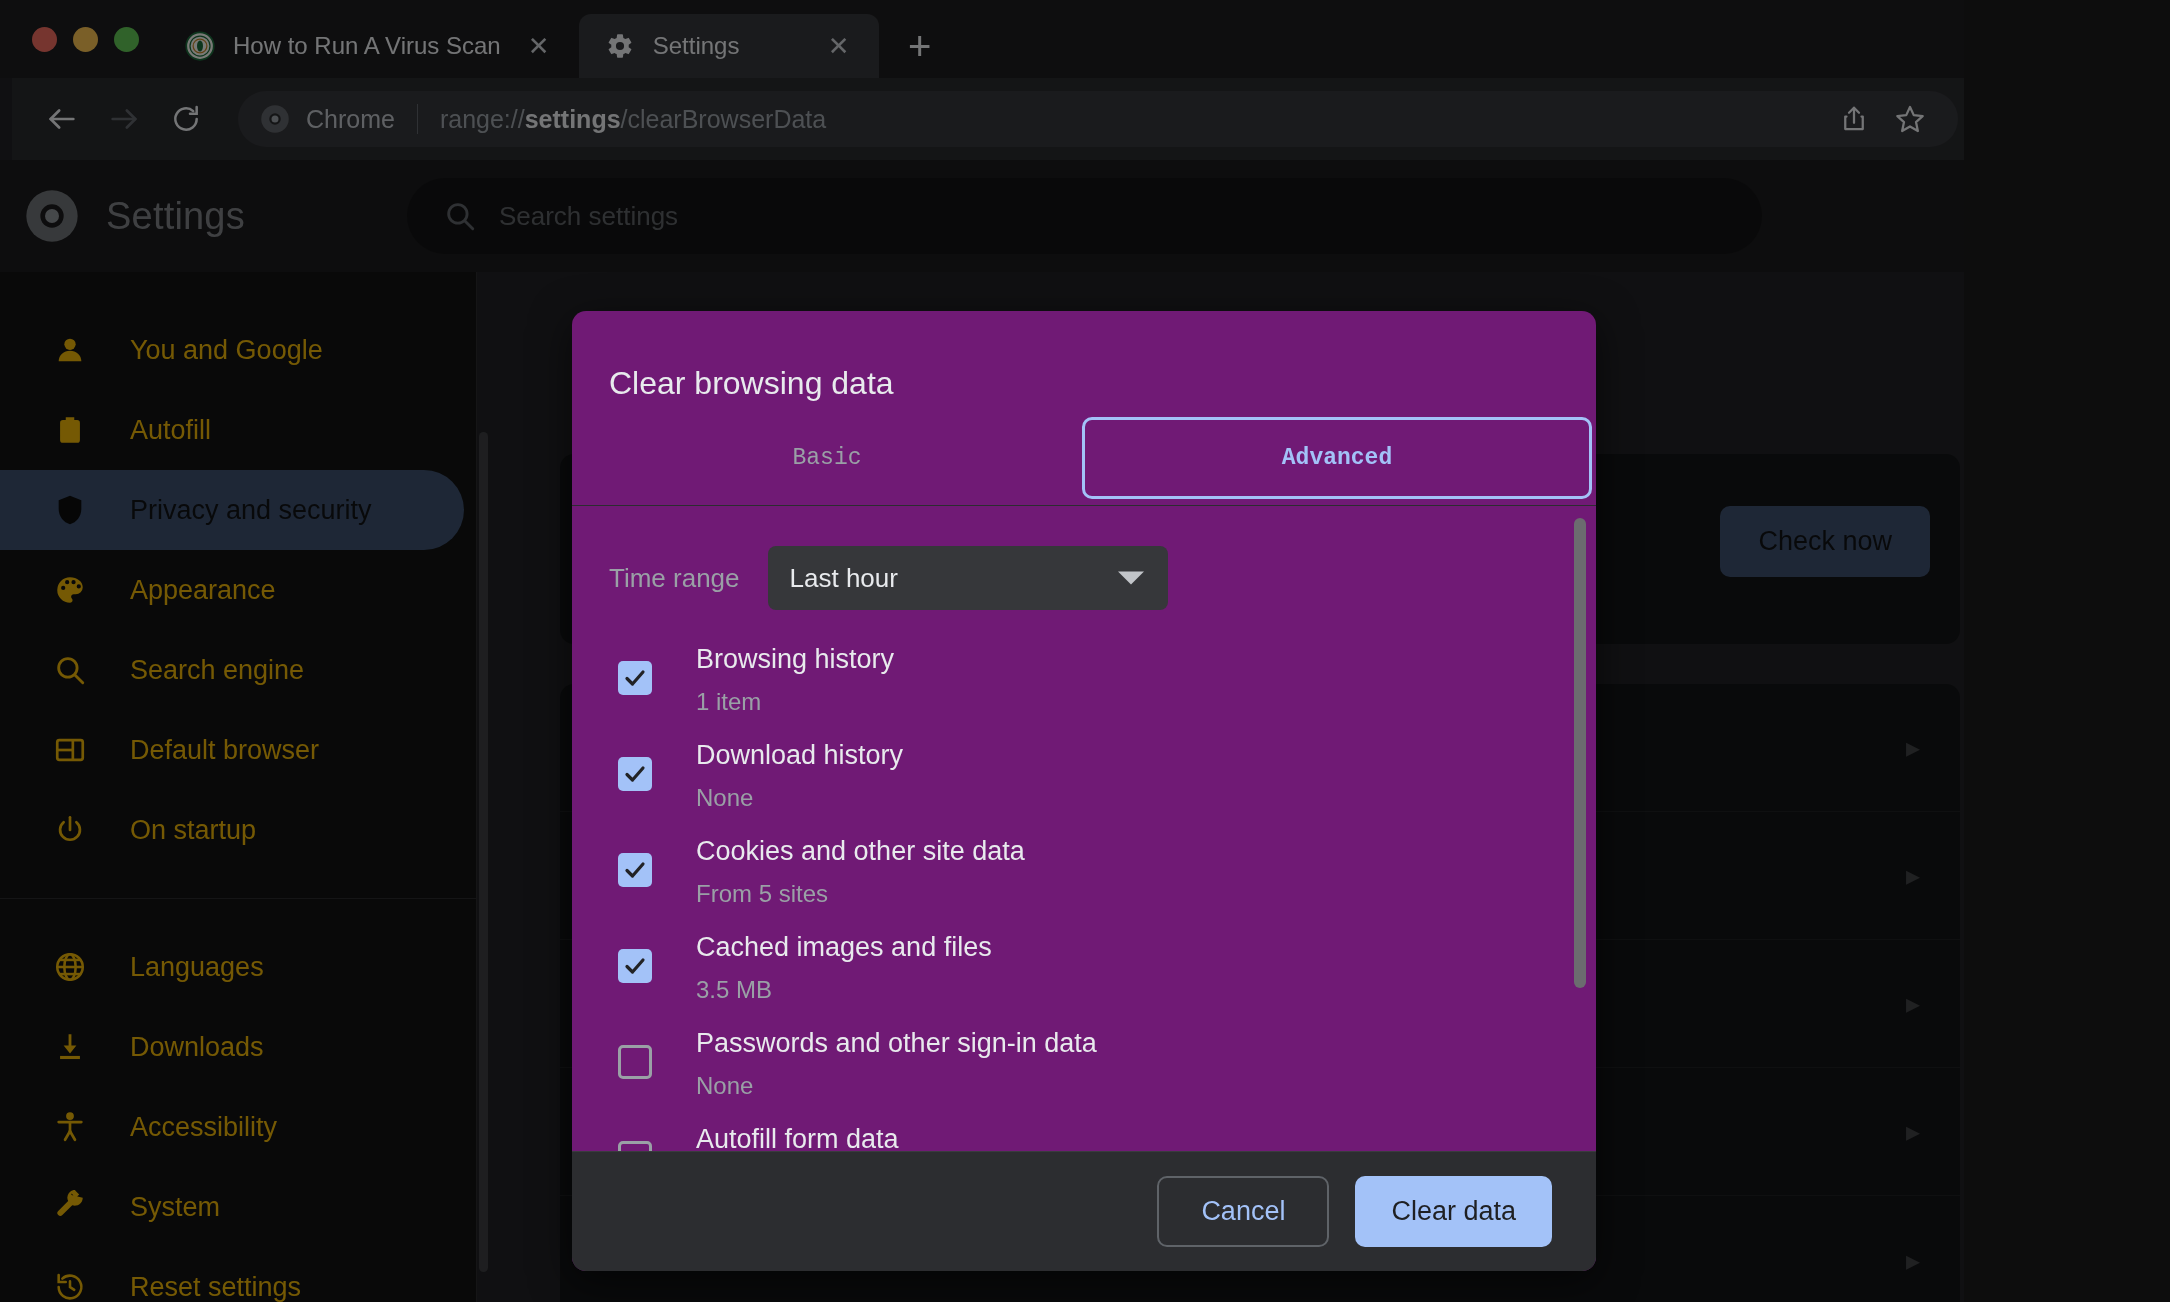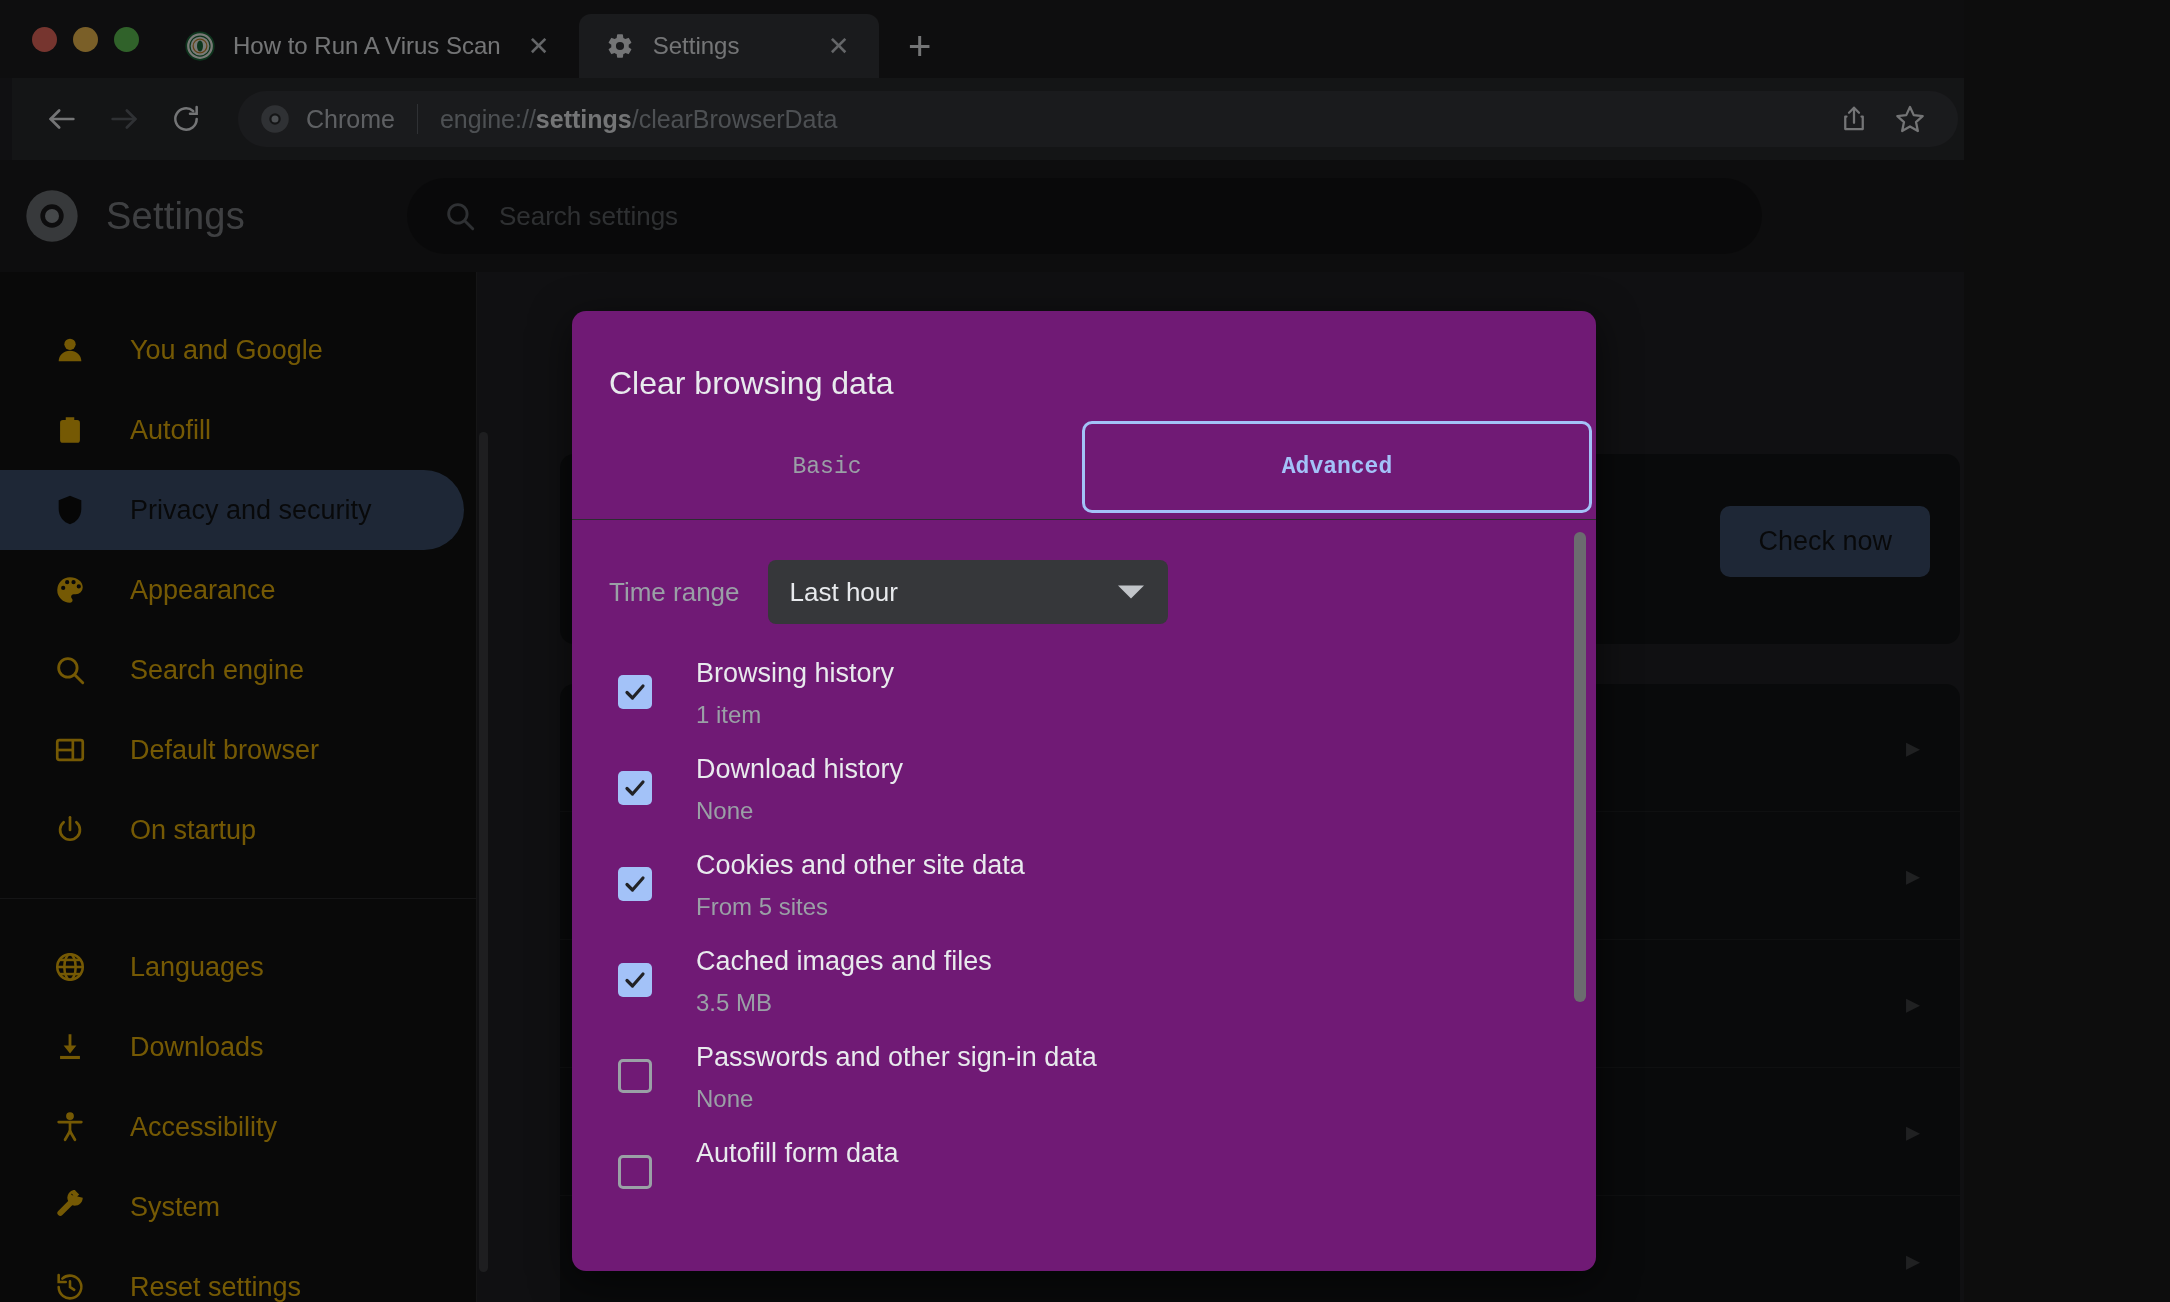--- a/index.html
+++ b/index.html
@@ -353,21 +353,21 @@
     <div id="omnibox">
       <span id="omni-chrome-icon">
         <svg width="30" height="30" viewBox="0 0 24 24">
           <circle cx="12" cy="12" r="11" fill="#5f6368"></circle>
           <circle cx="12" cy="12" r="4.6" fill="#292a2d"></circle>
           <circle cx="12" cy="12" r="2.8" fill="#9aa0a6"></circle>
         </svg>
       </span>
       <span class="omni-prefix">Chrome</span>
       <span class="omni-divider"></span>
-      <span class="omni-url"><span>engine://</span><b>settings</b><span>/clearBrowserData</span></span>
+      <span class="omni-url"><span>range://</span><b>settings</b><span>/clearBrowserData</span></span>
       <span class="omni-actions">
         <span class="omni-btn">
           <svg width="30" height="30" viewBox="0 0 24 24" fill="none" stroke="currentColor" stroke-width="1.8" stroke-linecap="round" stroke-linejoin="round">
             <path d="M6 10h-1v10h14V10h-1"></path>
               <line x1="12" y1="3" x2="12" y2="15"></line>
               <polyline points="8,7 12,3 16,7"></polyline>
           </svg>
         </span>
         <span class="omni-btn">
           <svg width="32" height="32" viewBox="0 0 24 24" fill="none" stroke="currentColor" stroke-width="1.7" stroke-linejoin="round">
@@ -667,15 +667,19 @@
           <span class="chk-text">
             <div class="chk-label">Autofill form data</div>
           </span>
         </div>
       </div>
 
       <div id="dlg-scroll-track"></div>
       <div id="dlg-scroll-thumb"></div>
     </div>
 
+    <div id="dlg-footer">
+      <button id="btn-cancel">Cancel</button>
+      <button id="btn-clear">Clear data</button>
+    </div>
   </div>
 
 </div>
 
 </body></html>

